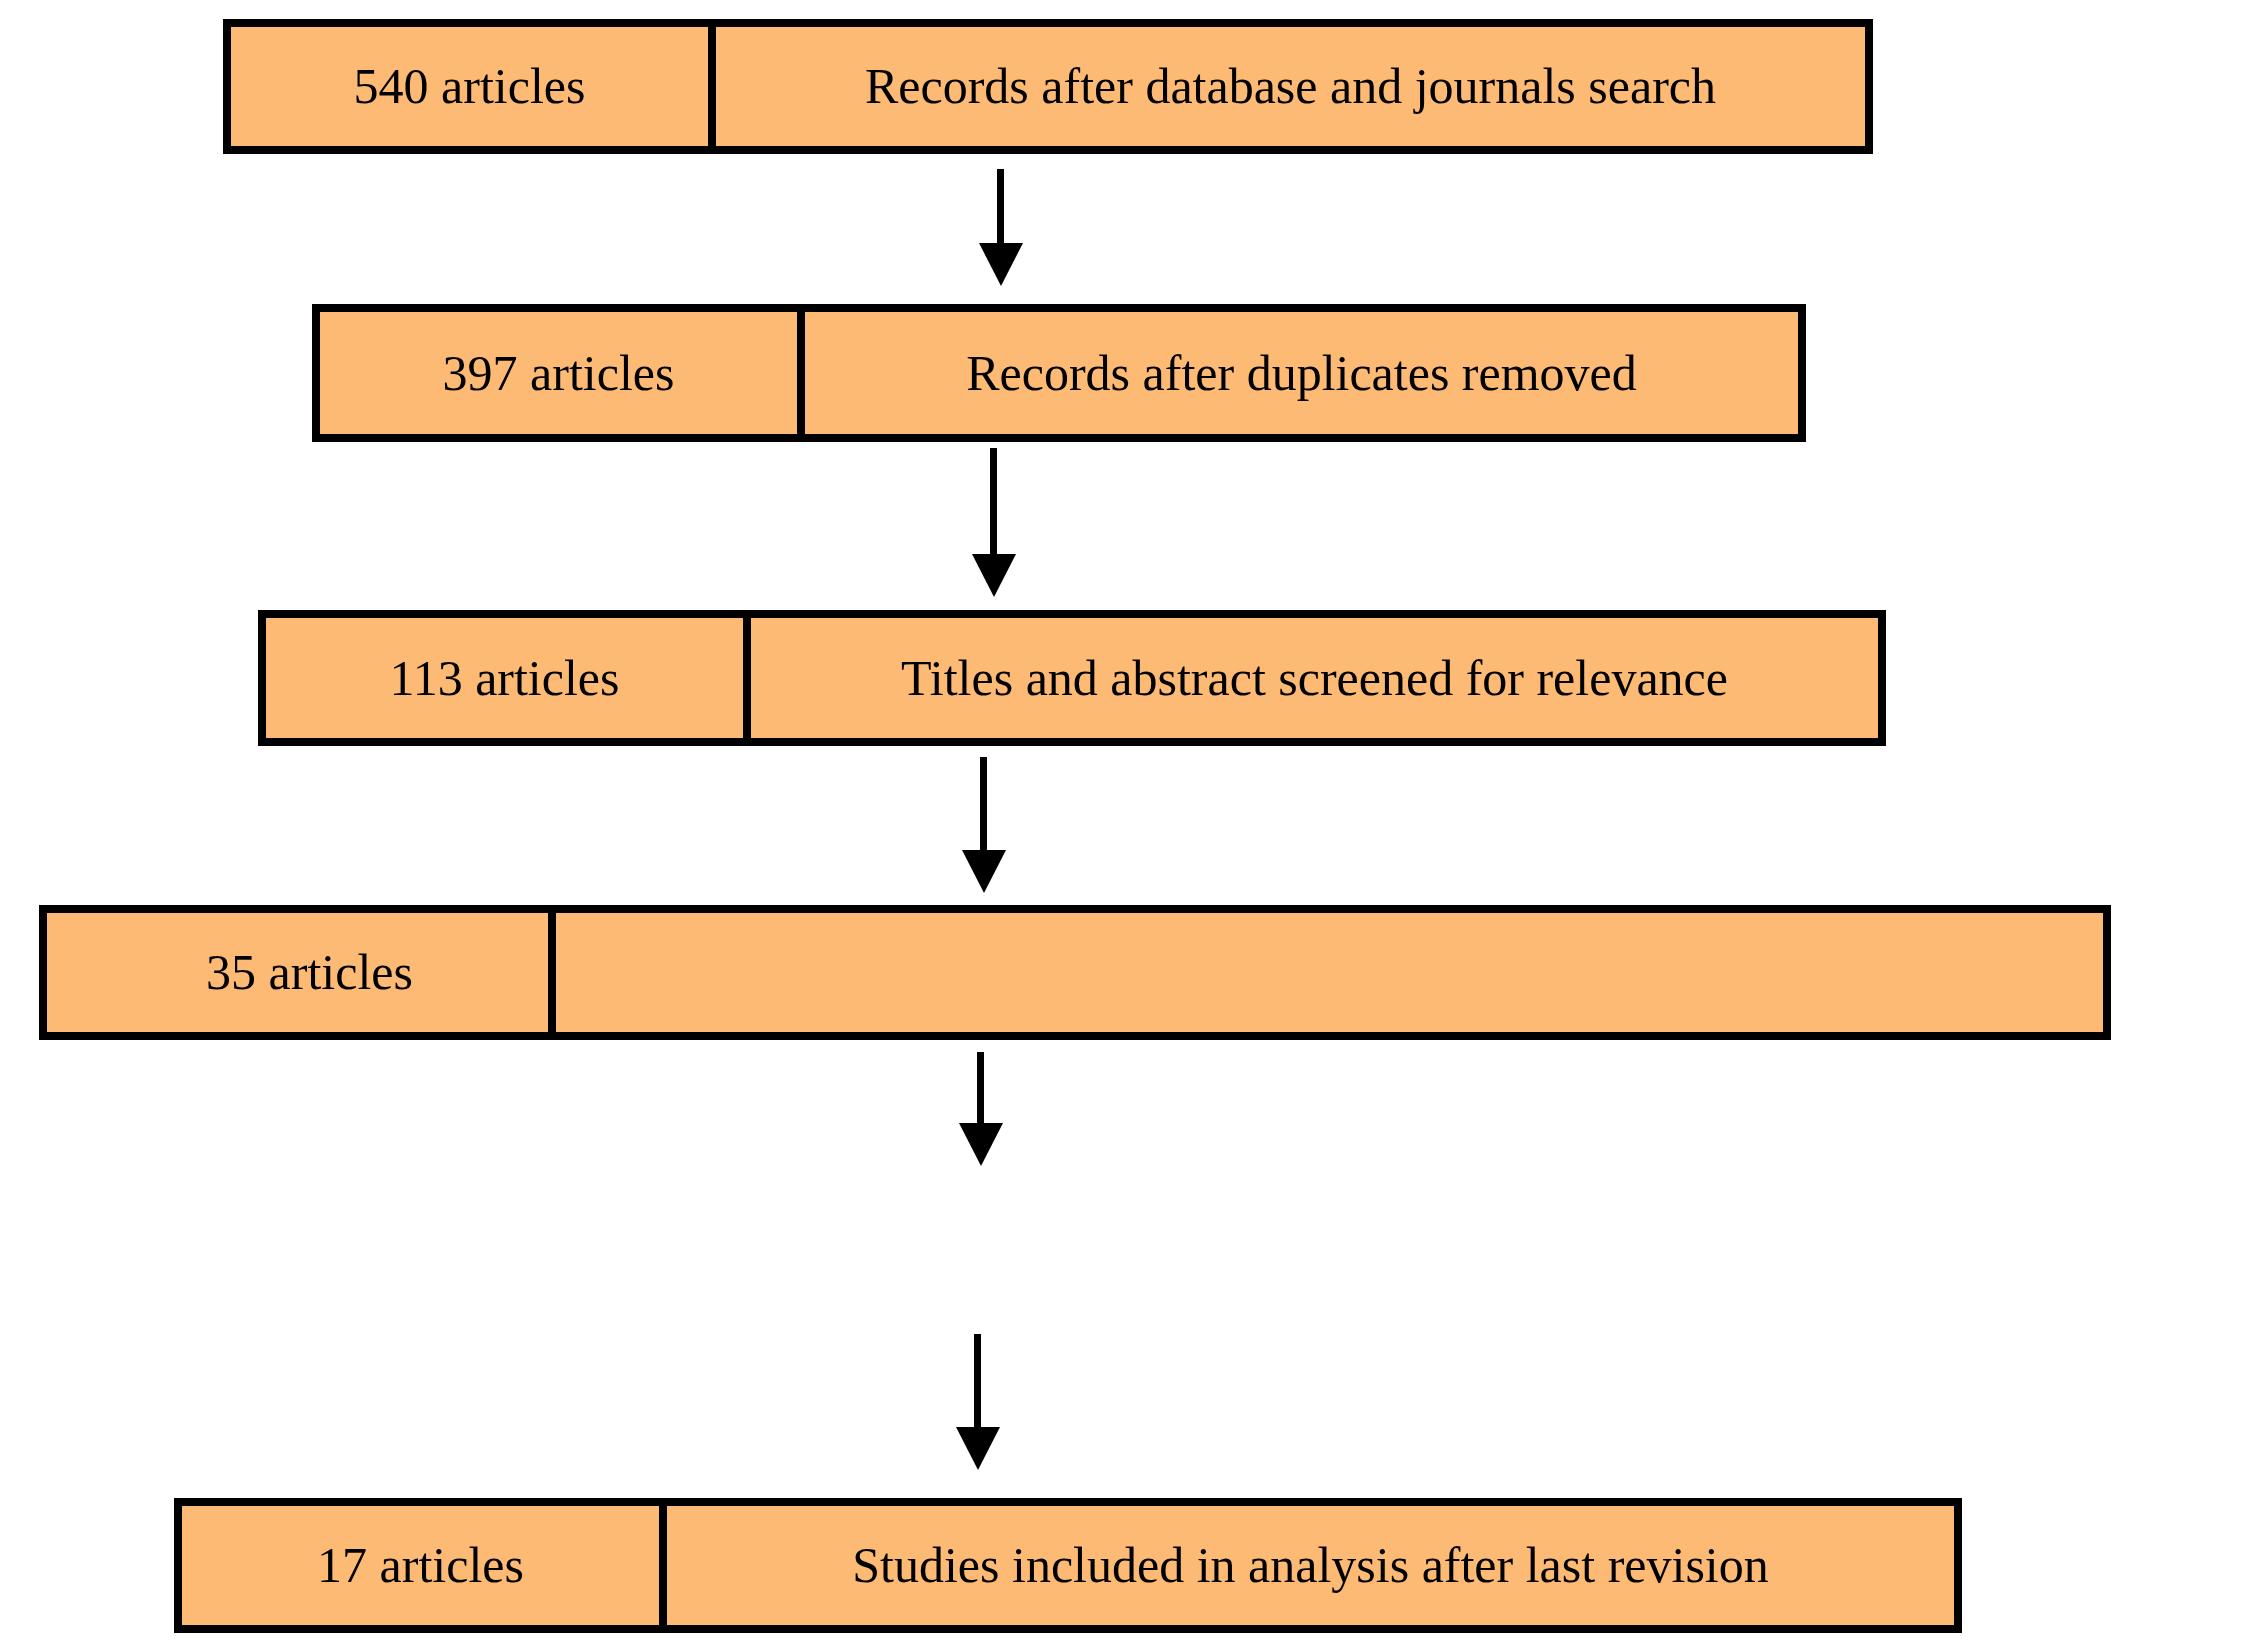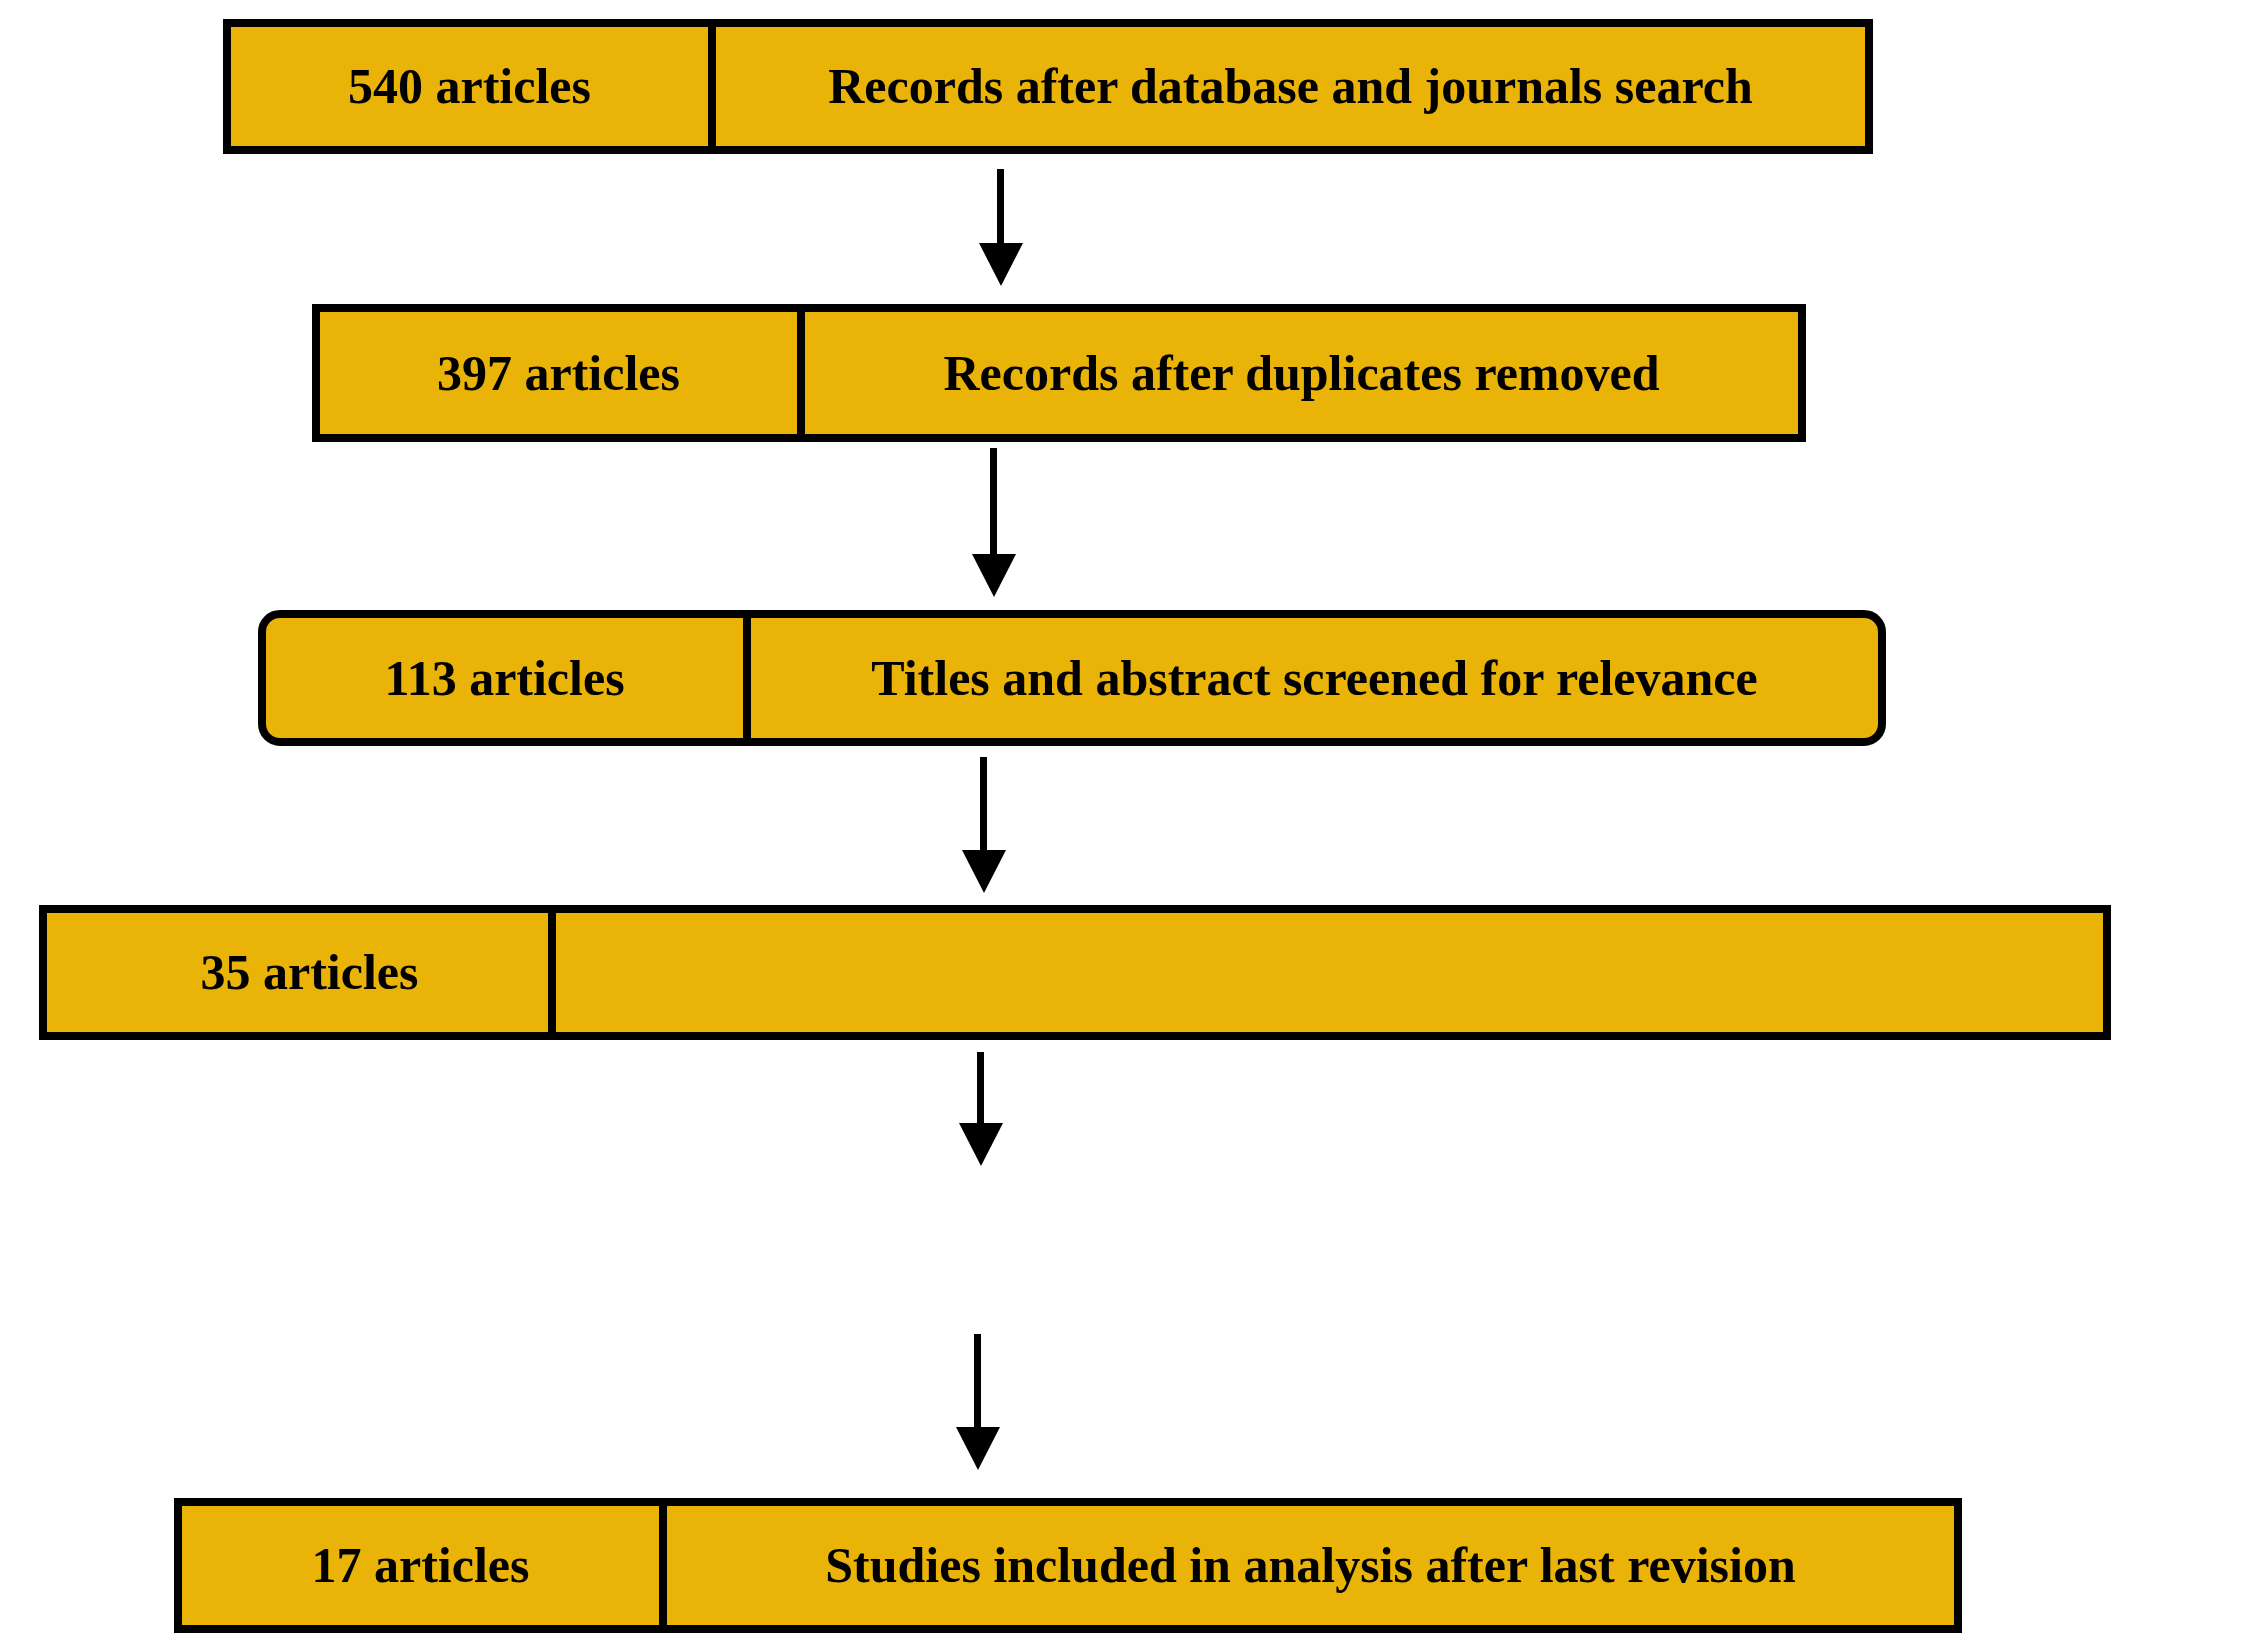--- a/index.html
+++ b/index.html
@@ -13,22 +13,21 @@
     height: 1651px;
     background: #ffffff;
     font-family: "Liberation Serif", "DejaVu Serif", serif;
     color: #000000;
   }
   .flow-row {
     position: absolute;
     display: flex;
     box-sizing: border-box;
     border: 8.4px solid #000000;
-    background: #eab308;
-    font-weight: bold;
+    background: #fdba74;
   }
   .cell {
     display: flex;
     align-items: center;
     justify-content: center;
     box-sizing: border-box;
     font-size: 50px;
     line-height: 1.1;
     white-space: nowrap;
   }
@@ -54,21 +53,21 @@
     width: 0;
     height: 0;
     border-left: 22px solid transparent;
     border-right: 22px solid transparent;
     border-top: 43px solid #000000;
   }
 
   
   #row-1 { left: 223px;  top: 19px;   width: 1650px; height: 135px; }
   #row-2 { left: 312px;  top: 304px;  width: 1494px; height: 138px; }
-  #row-3 { left: 258px;  top: 610px;  width: 1628px; height: 136px; border-radius: 22px; }
+  #row-3 { left: 258px;  top: 610px;  width: 1628px; height: 136px; }
   #row-4 { left: 39px;   top: 905px; width: 2072px; height: 135px; padding-left: 24px; }
   #row-5 { left: 18.4px;   top: 1187px; width: 2193px; height: 135px; }
   #row-6 { left: 174px;  top: 1498px; width: 1788px; height: 135px; }
 
   #arrow-1 { left: 979px; top: 169px;  }
   #arrow-1 .shaft { height: 74px;  }
   #arrow-2 { left: 972px; top: 448px;  }
   #arrow-2 .shaft { height: 106px; }
   #arrow-3 { left: 962px; top: 757px;  }
   #arrow-3 .shaft { height: 93px; }

